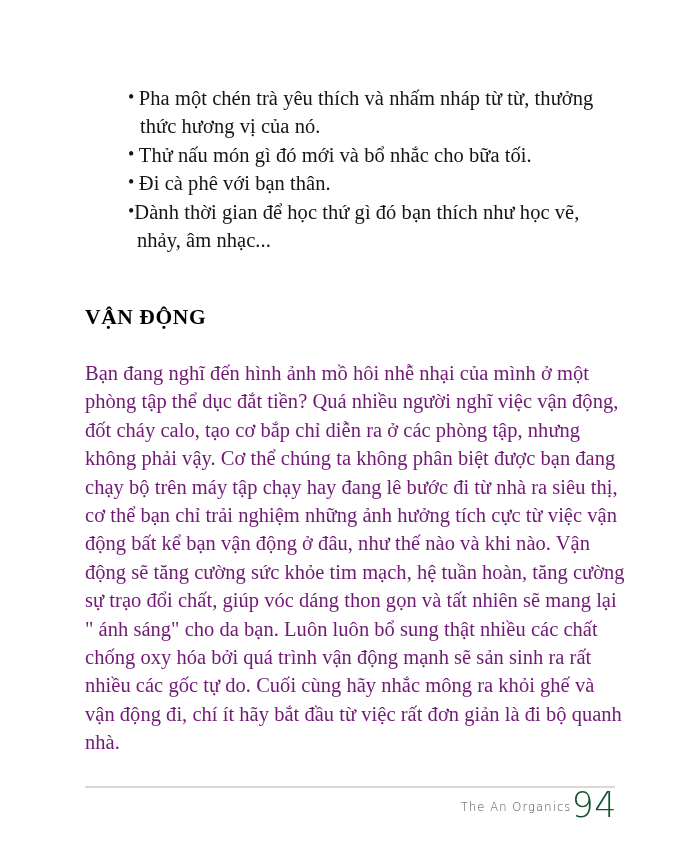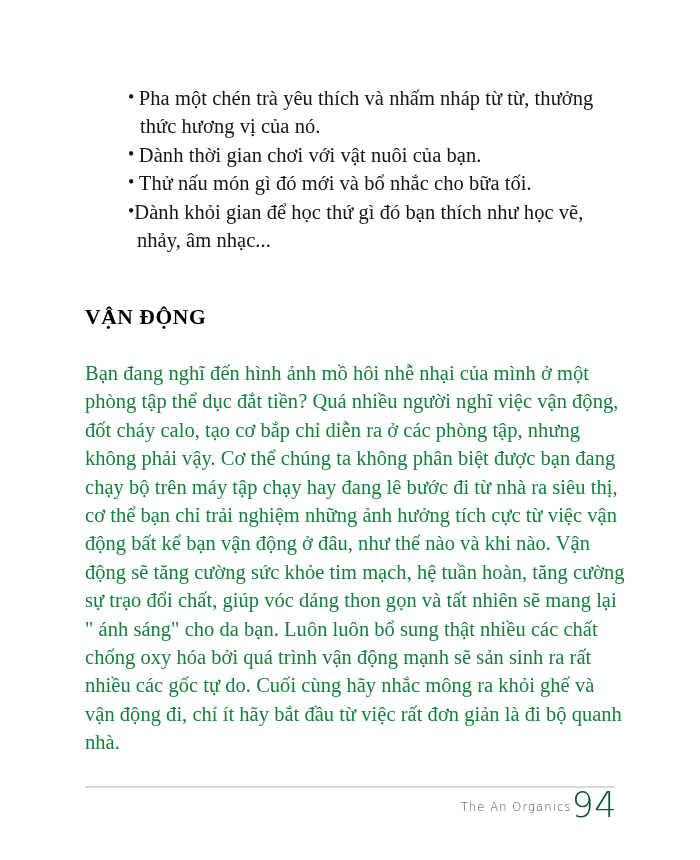--- a/index.html
+++ b/index.html
@@ -78,21 +78,21 @@
   
   .body-paragraph {
     position: absolute;
     left: 85px;
     top: 359px;
     width: 540px;
     font-size: 20.5px;
     line-height: 28.4px;
     letter-spacing: 0.03px;
     text-align: left;
-    color: #15803d;
+    color: #701a75;
   }
 
   
   .footer-rule {
     position: absolute;
     left: 85px;
     top: 786px;
     width: 530px;
     height: 2px;
     background: #d9d9d9;
@@ -128,27 +128,27 @@
 </head>
 <body>
 
 <div class="page">
 
   <ul class="bullet-list">
     <li class="bullet-item">
       <span class="bullet-dot">•</span><span class="bullet-gap"></span><span>Pha một chén trà yêu thích và nhấm nháp từ từ, thưởng thức hương vị của nó.</span>
     </li>
     <li class="bullet-item">
-      <span class="bullet-dot">•</span><span class="bullet-gap"></span><span>Dành thời gian chơi với vật nuôi của bạn.</span>
+      <span class="bullet-dot">•</span><span class="bullet-gap"></span><span>Thử nấu món gì đó mới và bổ nhắc cho bữa tối.</span>
     </li>
     <li class="bullet-item">
-      <span class="bullet-dot">•</span><span class="bullet-gap"></span><span>Thử nấu món gì đó mới và bổ nhắc cho bữa tối.</span>
+      <span class="bullet-dot">•</span><span class="bullet-gap"></span><span>Đi cà phê với bạn thân.</span>
     </li>
     <li class="bullet-item tight">
-      <span class="bullet-dot">•</span><span>Dành khỏi gian để học thứ gì đó bạn thích như học vẽ, nhảy, âm nhạc...</span>
+      <span class="bullet-dot">•</span><span>Dành thời gian để học thứ gì đó bạn thích như học vẽ, nhảy, âm nhạc...</span>
     </li>
   </ul>
 
   <h2 class="section-heading">VẬN ĐỘNG</h2>
 
   <p class="body-paragraph">Bạn đang nghĩ đến hình ảnh mồ hôi nhễ nhại của mình ở một phòng tập thể dục đắt tiền? Quá nhiều người nghĩ việc vận động, đốt cháy calo, tạo cơ bắp chỉ diễn ra ở các phòng tập, nhưng không phải vậy. Cơ thể chúng ta không phân biệt được bạn đang chạy bộ trên máy tập chạy hay đang lê bước đi từ nhà ra siêu thị, cơ thể bạn chỉ trải nghiệm những ảnh hưởng tích cực từ việc vận động bất kể bạn vận động ở đâu, như thế nào và khi nào. Vận động sẽ tăng cường sức khỏe tim mạch, hệ tuần hoàn, tăng cường sự trạo đổi chất, giúp vóc dáng thon gọn và tất nhiên sẽ mang lại " ánh sáng" cho da bạn. Luôn luôn bổ sung thật nhiều các chất chống oxy hóa bởi quá trình vận động mạnh sẽ sản sinh ra rất nhiều các gốc tự do. Cuối cùng hãy nhắc mông ra khỏi ghế và vận động đi, chí ít hãy bắt đầu từ việc rất đơn giản là đi bộ quanh nhà.</p>
 
   <div class="footer-rule"></div>
 
   <div class="footer-row">

